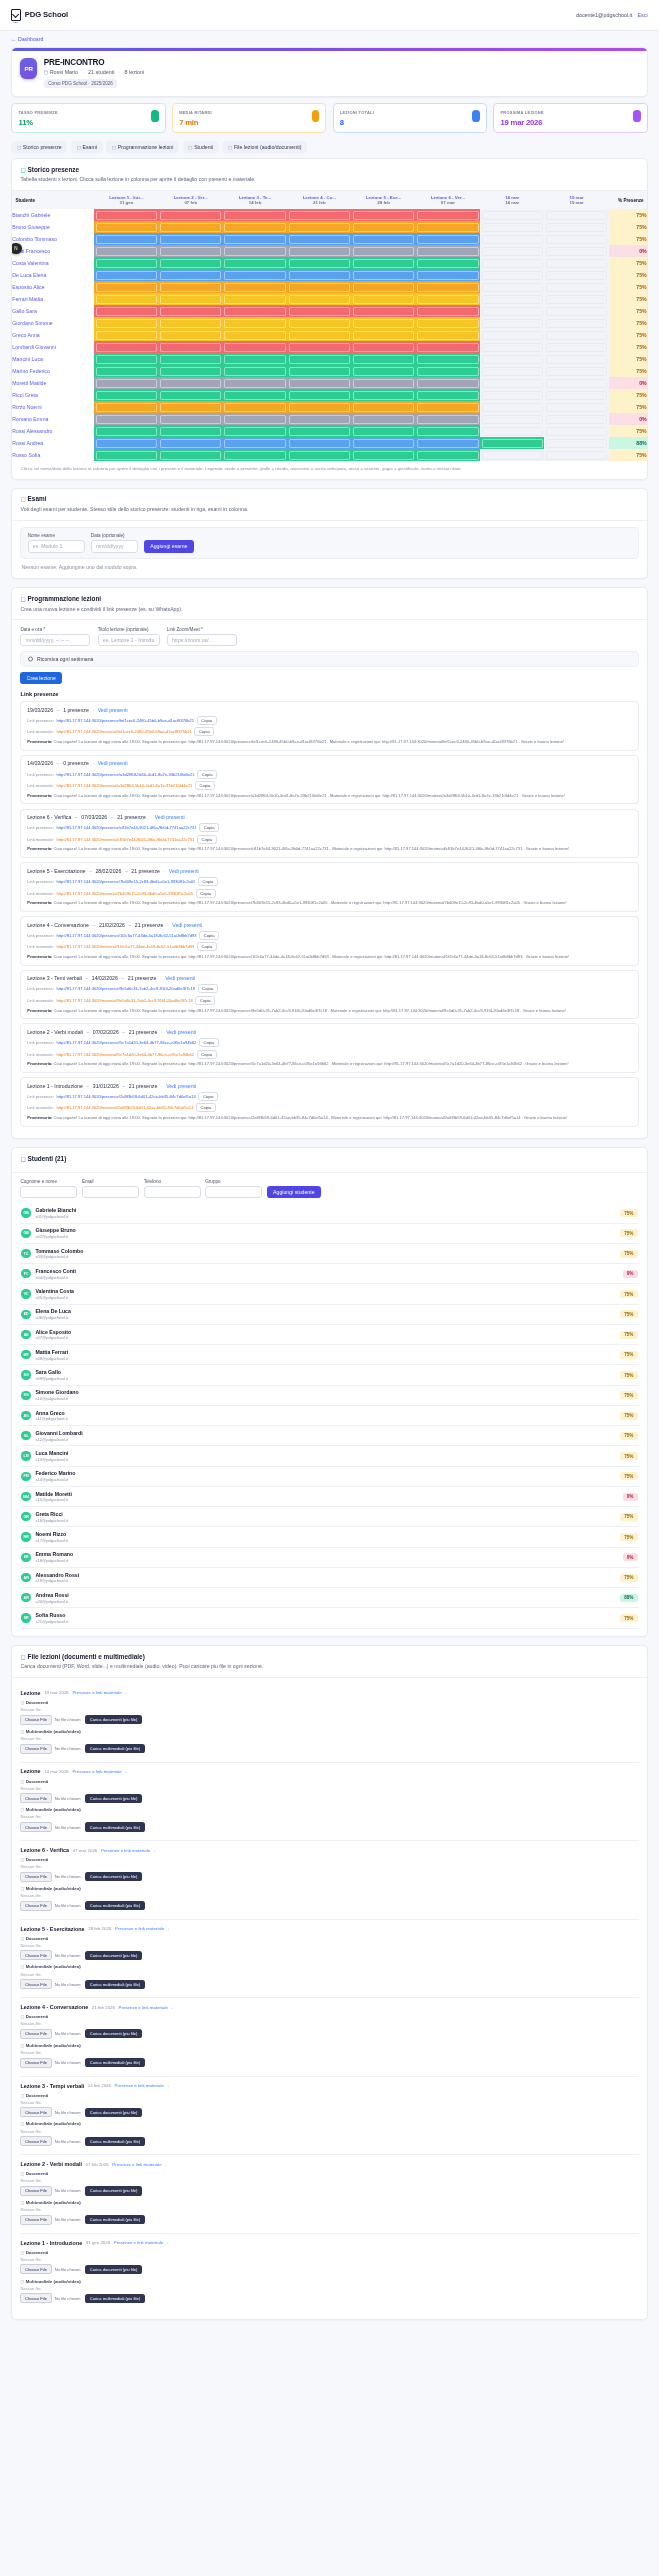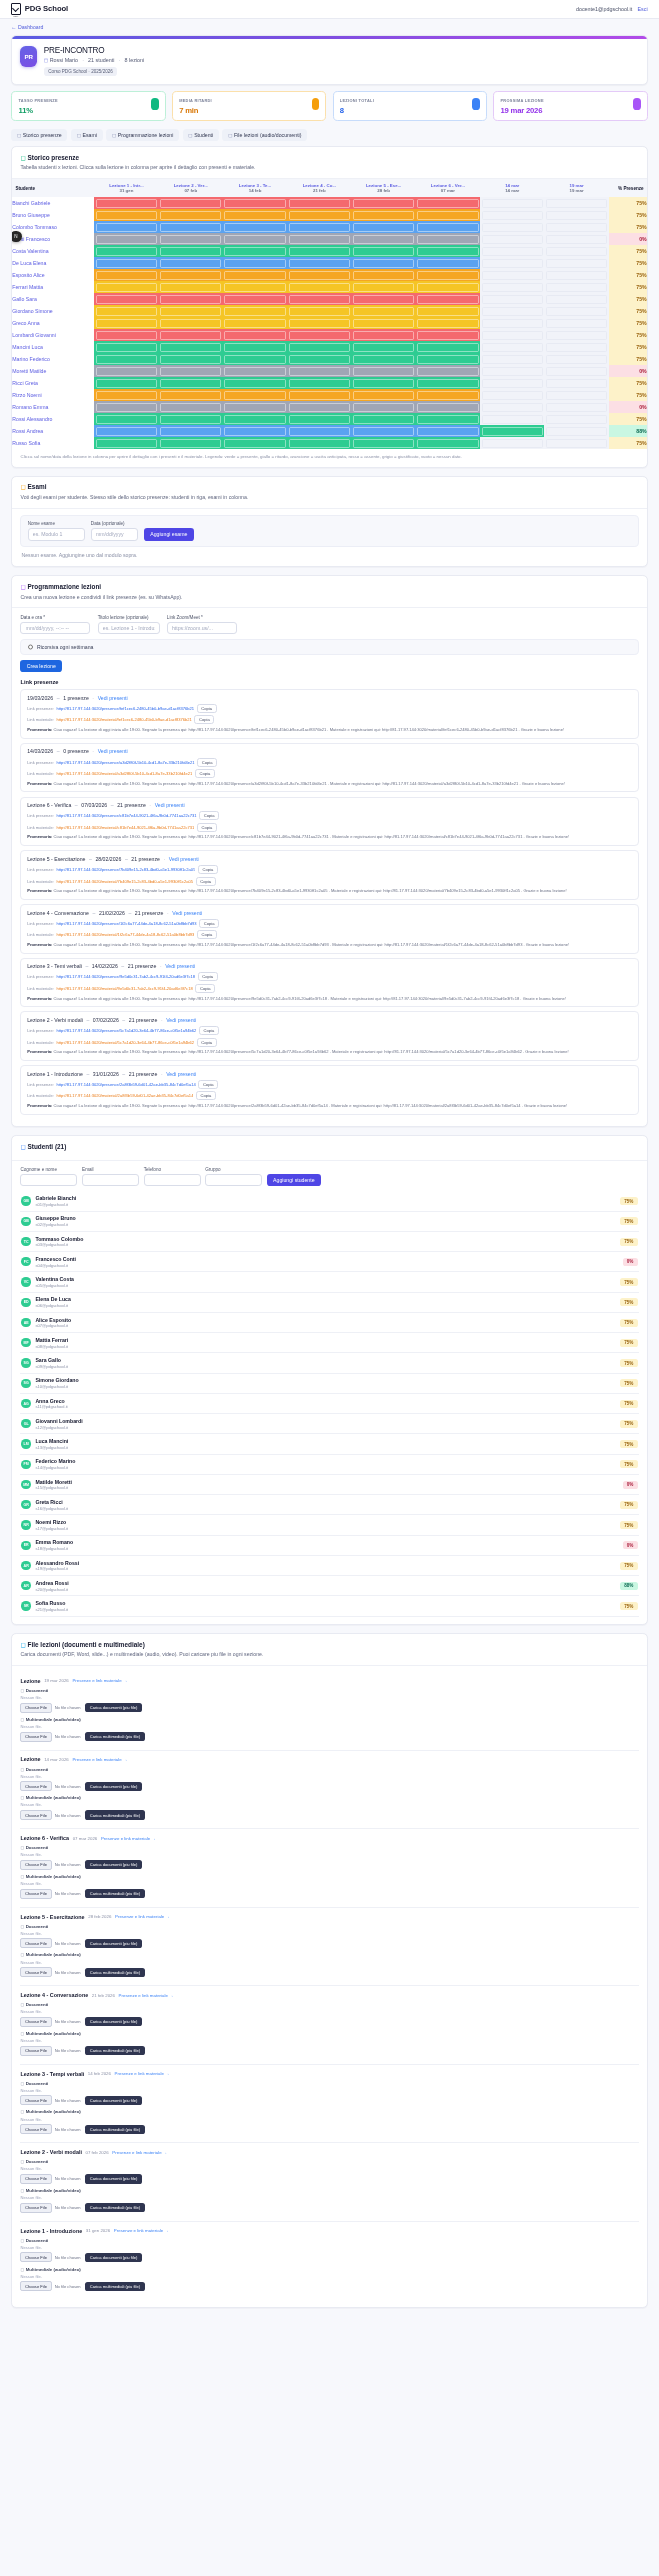--- a/index.html
+++ b/index.html
@@ -9,21 +9,21 @@
     background:#f7f8fc;
     font-family:"Liberation Sans","DejaVu Sans",sans-serif;
     color:#1f2233;
     font-size:5.7px;
     -webkit-font-smoothing:antialiased;
   }
   a{text-decoration:none;}
 
   
   .topbar{
-    height:19px;background:#fff;border-bottom:0.5px solid #e8eaf2;
+    height:31px;background:#fff;border-bottom:0.5px solid #e8eaf2;
     display:flex;align-items:center;justify-content:space-between;
     padding:0 11.3px;
   }
   .brand{display:flex;align-items:center;gap:4.1px;}
   .brand-logo{
     width:9.3px;height:11.3px;border:1px solid #16182b;border-radius:1px;
     display:flex;align-items:center;justify-content:center;
     position:relative;
   }
   .brand-logo:after{content:"";width:4.1px;height:4.1px;border:1px solid #16182b;border-top:none;border-left:none;transform:rotate(45deg);margin-top:-1.5px;}
@@ -44,21 +44,21 @@
   }
   .hero-bar{height:2.6px;background:linear-gradient(90deg,#5b5ce2 0%,#7b4fe0 45%,#b24ce8 100%);}
   .hero-body{display:flex;gap:6.7px;padding:7.2px 8.2px 8.2px;}
   .hero-avatar{
     width:16.5px;height:20.6px;border-radius:5.7px;
     background:linear-gradient(160deg,#6563e6,#7a4fe4);
     color:#fff;font-weight:bold;font-size:6.2px;
     display:flex;align-items:center;justify-content:center;flex:none;
     box-shadow:0 1px 3.1px rgba(90,80,220,.35);
   }
-  .hero-title{font-size:8.2px;font-weight:normal;letter-spacing:-0.2px;color:#13162c;margin:0 0 2.1px;}
+  .hero-title{font-size:8.2px;font-weight:bold;letter-spacing:-0.2px;color:#13162c;margin:0 0 2.1px;}
   .hero-meta{font-size:5.4px;color:#525873;margin-bottom:3.6px;}
   .hero-meta .dot{color:#9aa0b8;margin:0 2.6px;}
   .hero-meta .ico{color:#7a7fe0;margin-right:1.5px;}
   .hero-chip{
     display:inline-block;background:#eef0f7;border-radius:3.1px;
     padding:2.1px 4.6px;font-size:4.6px;color:#5b6179;
   }
 
   
   .kpis{display:grid;grid-template-columns:repeat(4,1fr);gap:6.2px;margin-top:6.2px;}

